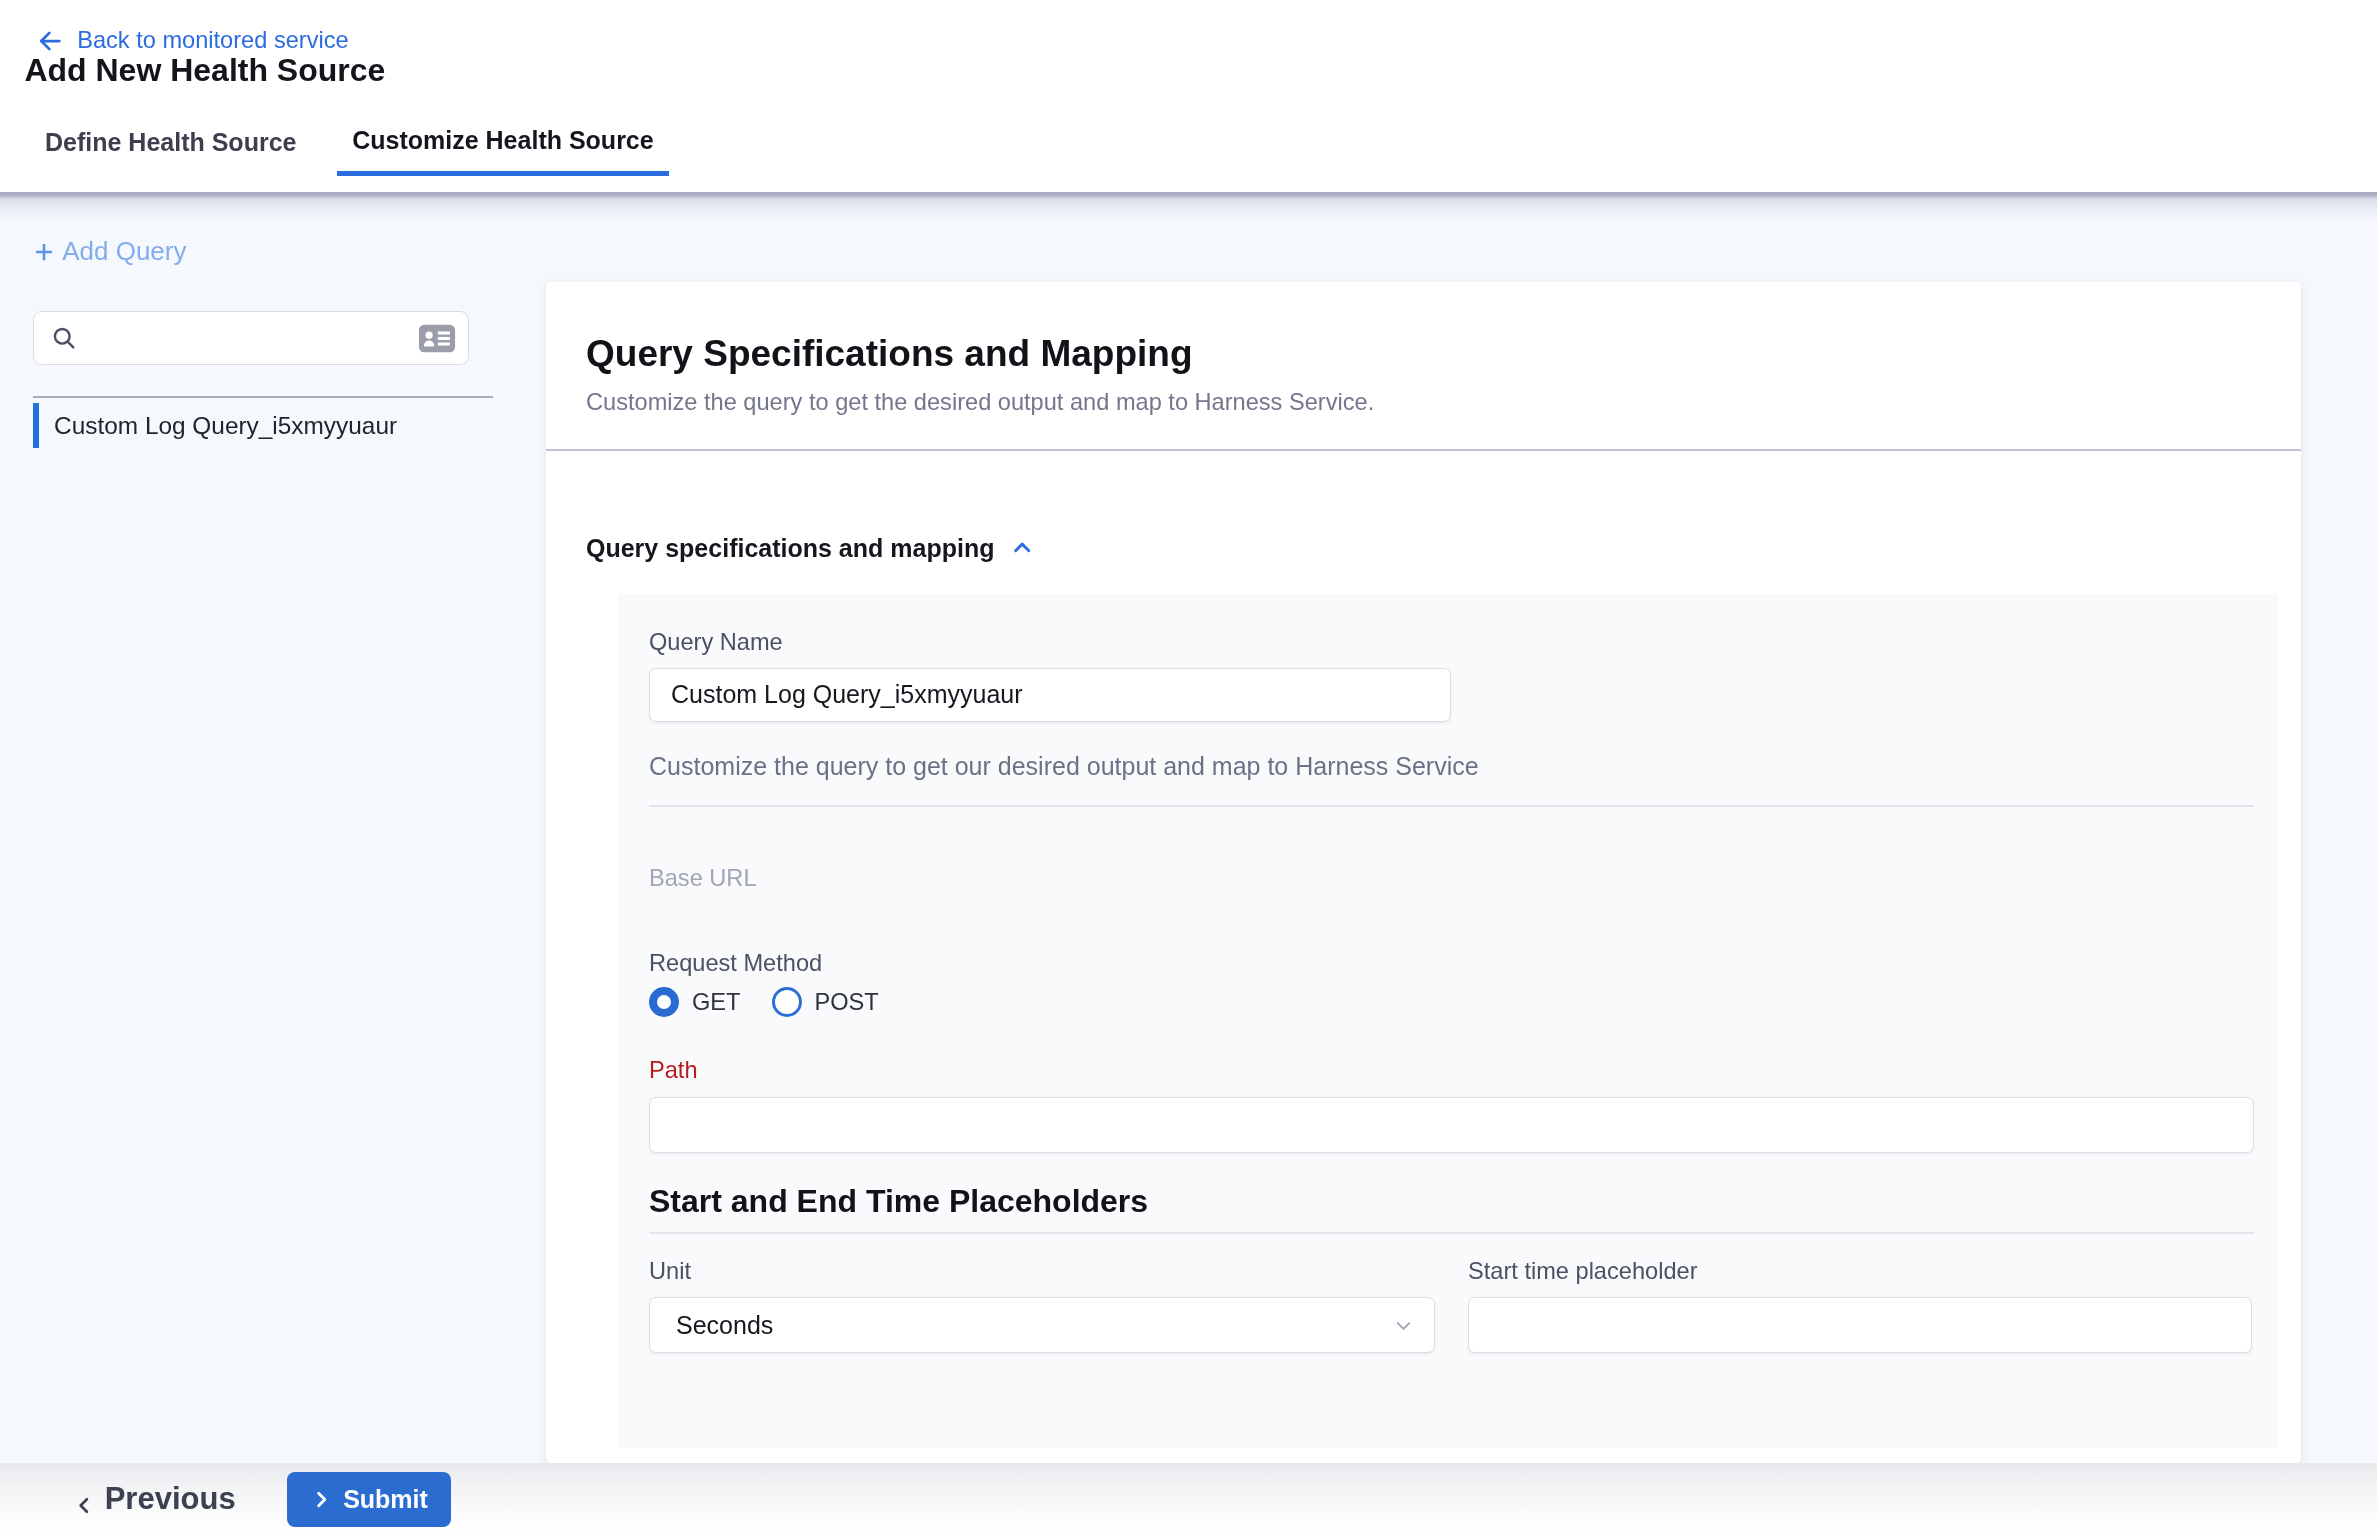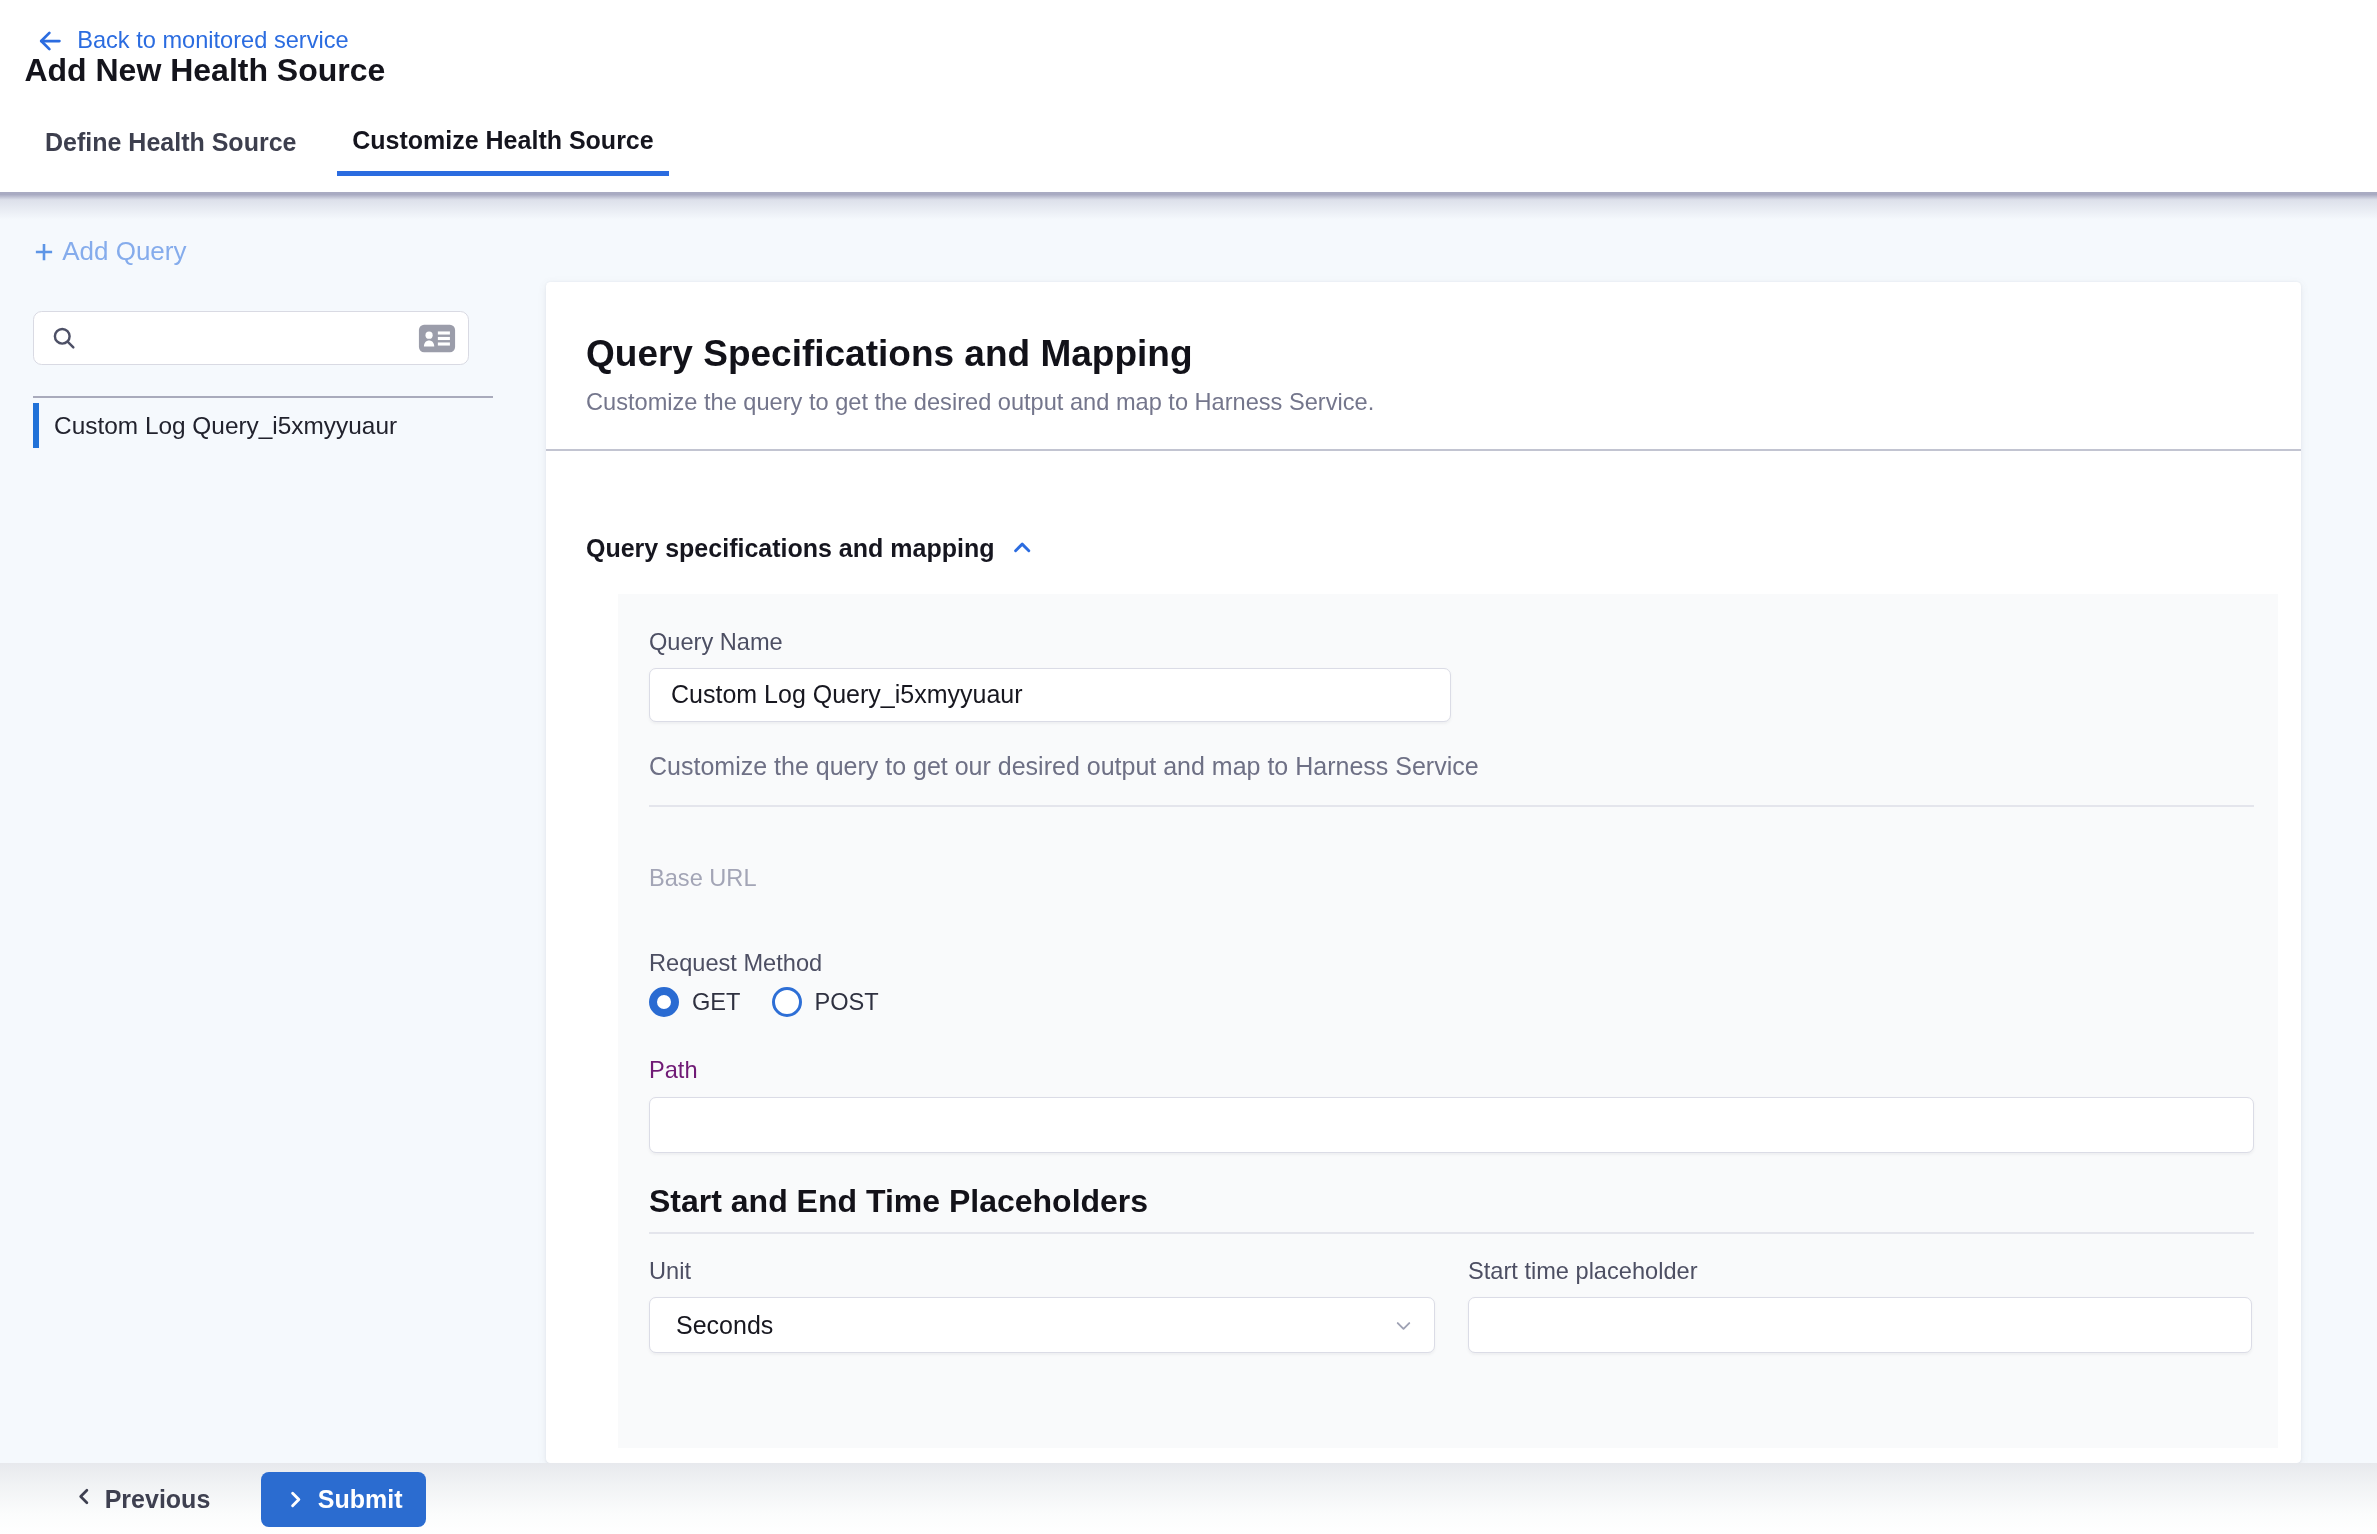--- a/index.html
+++ b/index.html
@@ -50,21 +50,21 @@
   .card-header-divider { margin-top: 33px; height: 1.7px; background: #c2c4d1; }
 
   .section-row { margin: 83px 0 0 40px; display: flex; align-items: center; gap: 15.7px;
                  font-size: 25px; font-weight: 700; color: #16161f; cursor: pointer; }
 
   .form-panel { margin: 31px 23px 0 72px; height: 854px; background: #f9fafb;
                 padding: 35px 23.6px 0 31px; overflow: hidden; }
 
   .field-label { font-size: 23.6px; color: #4d4f63; }
   .field-label.dim { color: #a3a5b6; }
-  .field-label.mid { color: #701a75; }
+  .field-label.mid { color: #b91c1c; }
 
   .text-input { display: block; width: 100%; height: 56px; background: #fff; border: 1.7px solid #dbdce6;
                 border-radius: 7px; padding: 0 21px; font-size: 25px; color: #17171f; outline: none;
                 box-shadow: 0 1.7px 2.6px rgba(96,97,112,0.07); }
   .text-input::placeholder { color: #9a9cae; }
 
   .qn-input { width: 802px; height: 54px; margin-top: 12.2px; }
   .helper { margin-top: 30px; font-size: 25px; color: #6e7085; }
   .panel-divider { margin-top: 24.4px; height: 1.7px; background: #e4e5ec; }
 
@@ -90,21 +90,21 @@
   .col .text-input { margin-top: 12.2px; }
   .select-box { margin-top: 12.2px; width: 786px; height: 56px; background: #fff; border: 1.7px solid #dbdce6;
                 border-radius: 7px; display: flex; align-items: center; justify-content: space-between;
                 padding: 0 19px 0 26px; font-size: 25px; color: #17171f; cursor: pointer;
                 box-shadow: 0 1.7px 2.6px rgba(96,97,112,0.07); }
 
   
   .footer { position: absolute; left: 0; top: 1463px; width: 100%; height: 72px; display: flex; align-items: center;
             padding-left: 73px; z-index: 5;
             background: linear-gradient(180deg, #e7e9ed 0%, #f0f2f4 28%, #fbfcfc 70%, #ffffff 100%); }
-  .prev-btn { display: flex; align-items: flex-start; gap: 8.7px; font-size: 25px; font-weight: 600; color: #3e4050;
+  .prev-btn { display: flex; align-items: flex-end; gap: 8.7px; font-size: 31px; font-weight: 600; color: #3e4050;
               background: none; border: none; cursor: pointer; }
   .submit-btn { margin-left: 51px; display: flex; align-items: center; gap: 10.5px; height: 55px; padding: 16px 23px;
                 background: #2b6cd0; border: none; border-radius: 7.9px; color: #fff; font-size: 25px;
                 font-weight: 700; cursor: pointer; }
 
   .icon { display: inline-flex; align-items: center; justify-content: center; flex: none; }
 </style>
 </head>
 <body>
 

